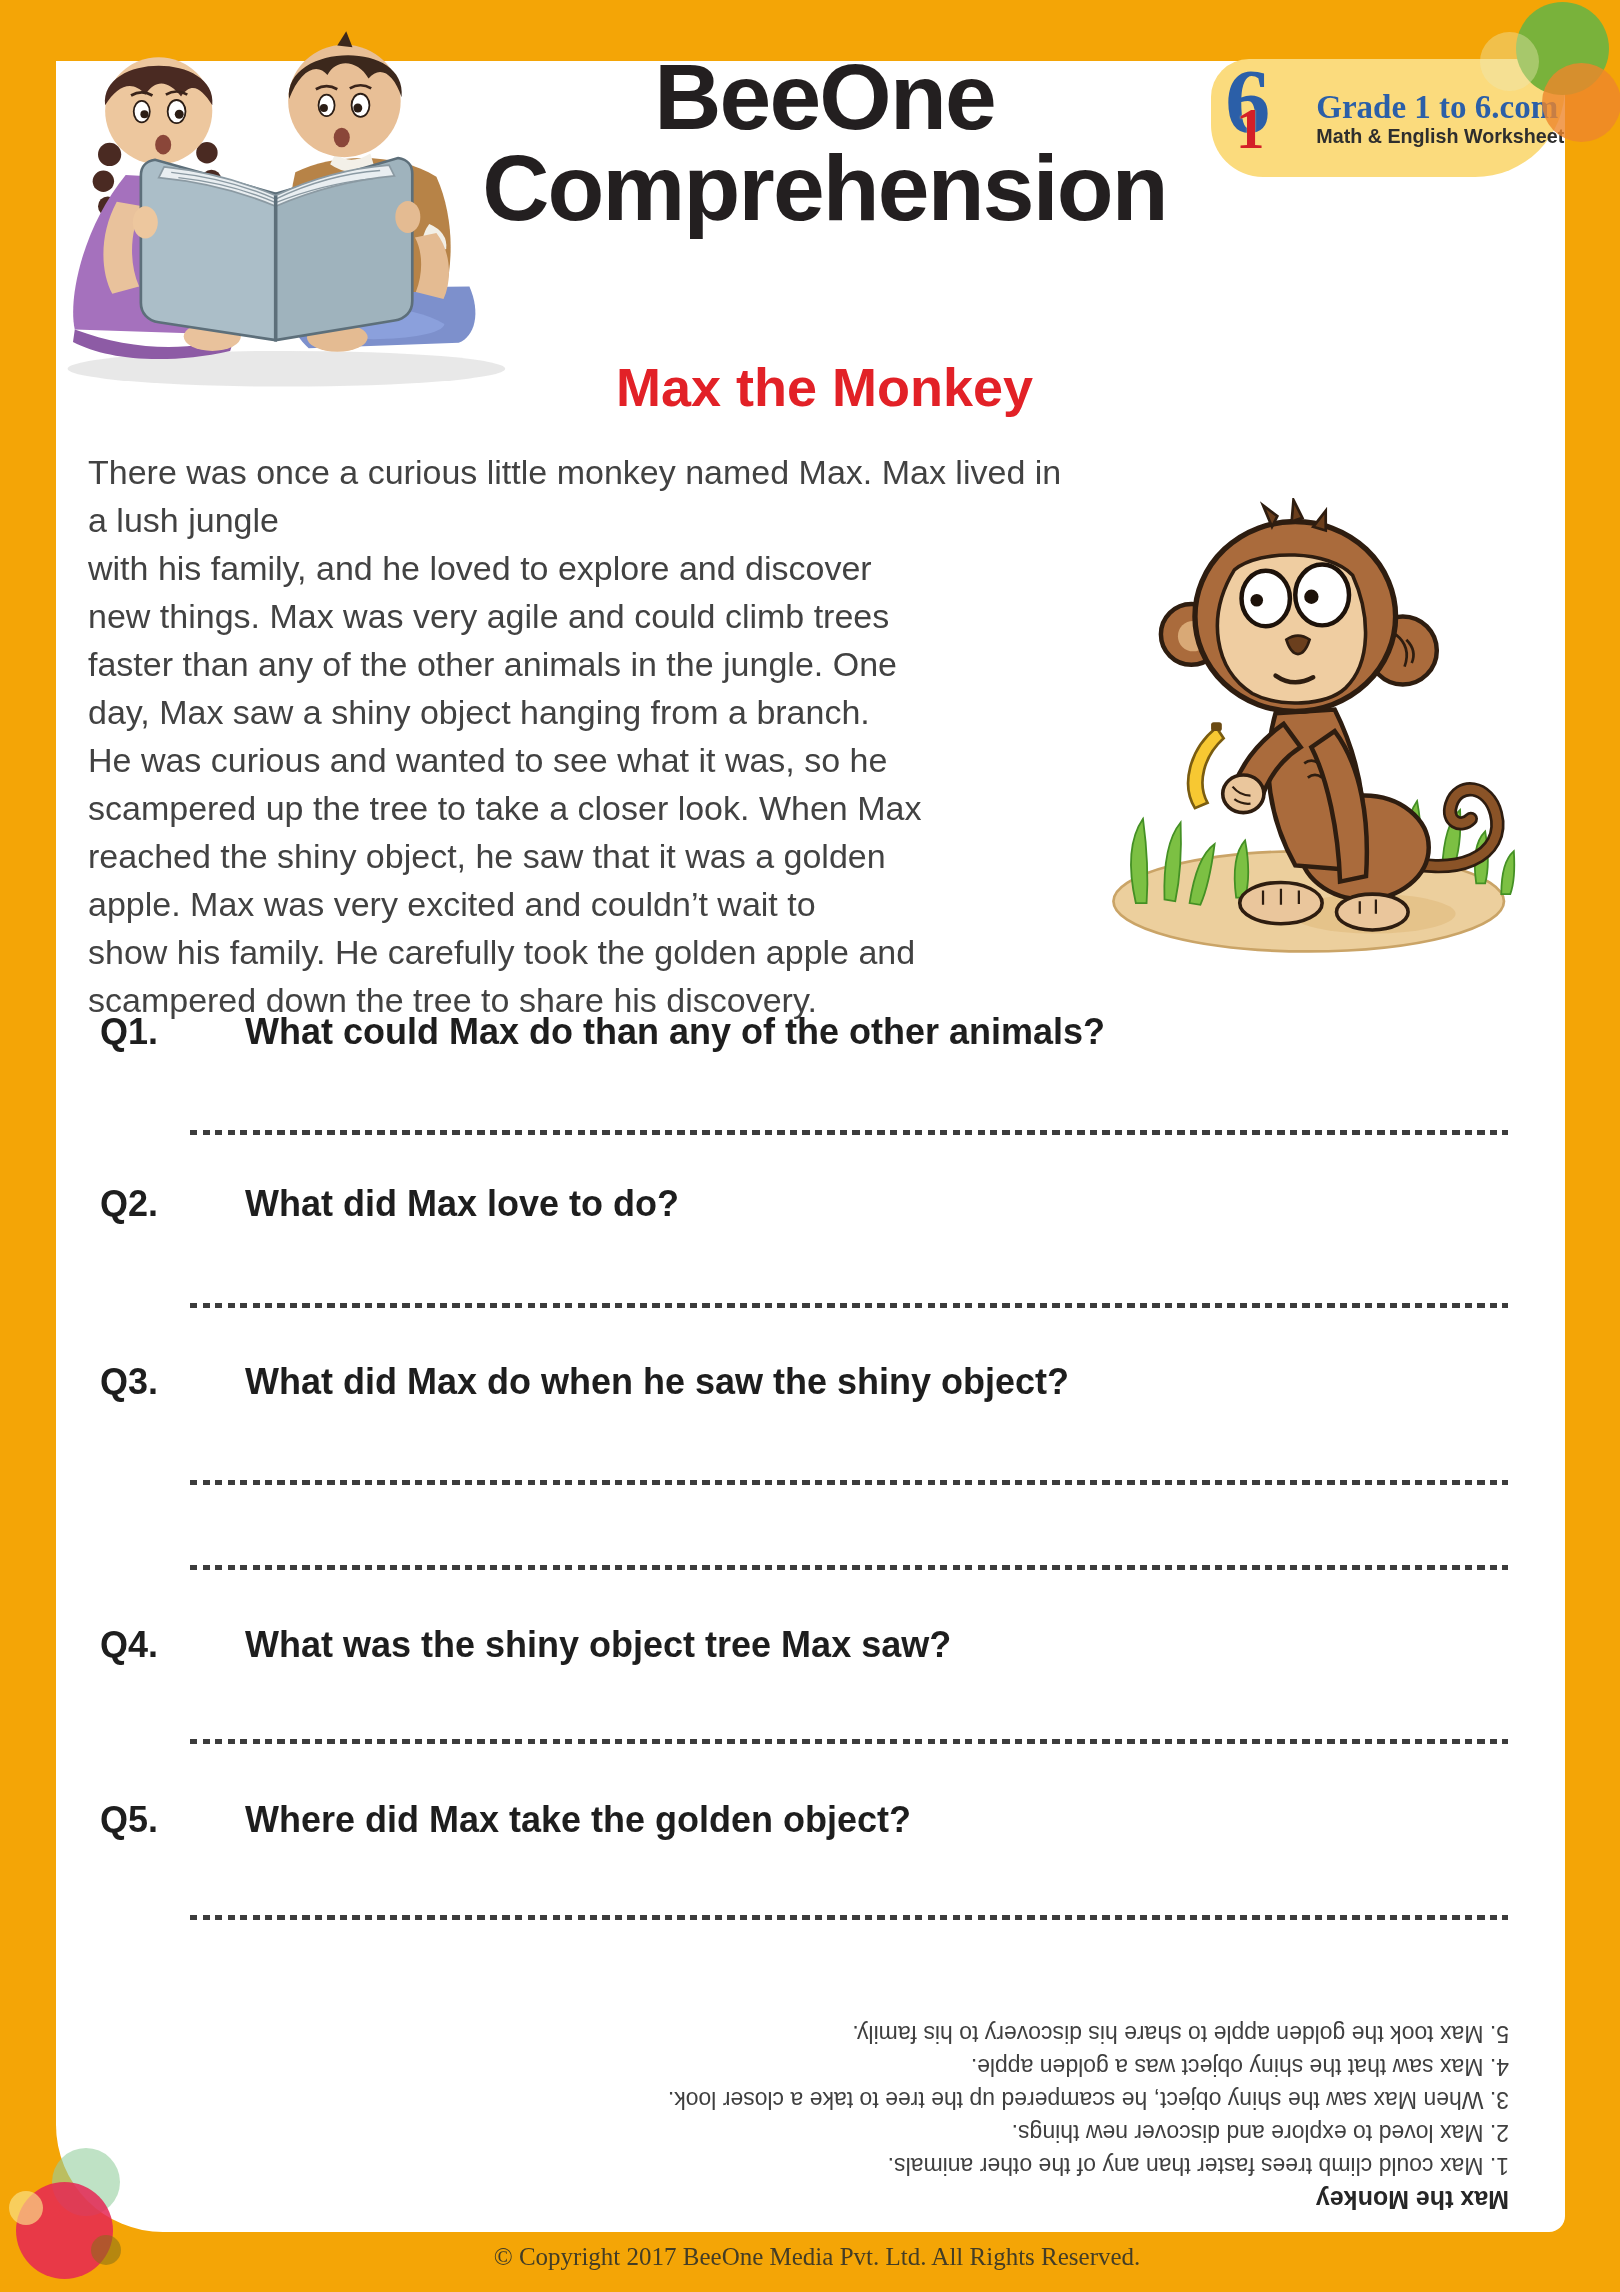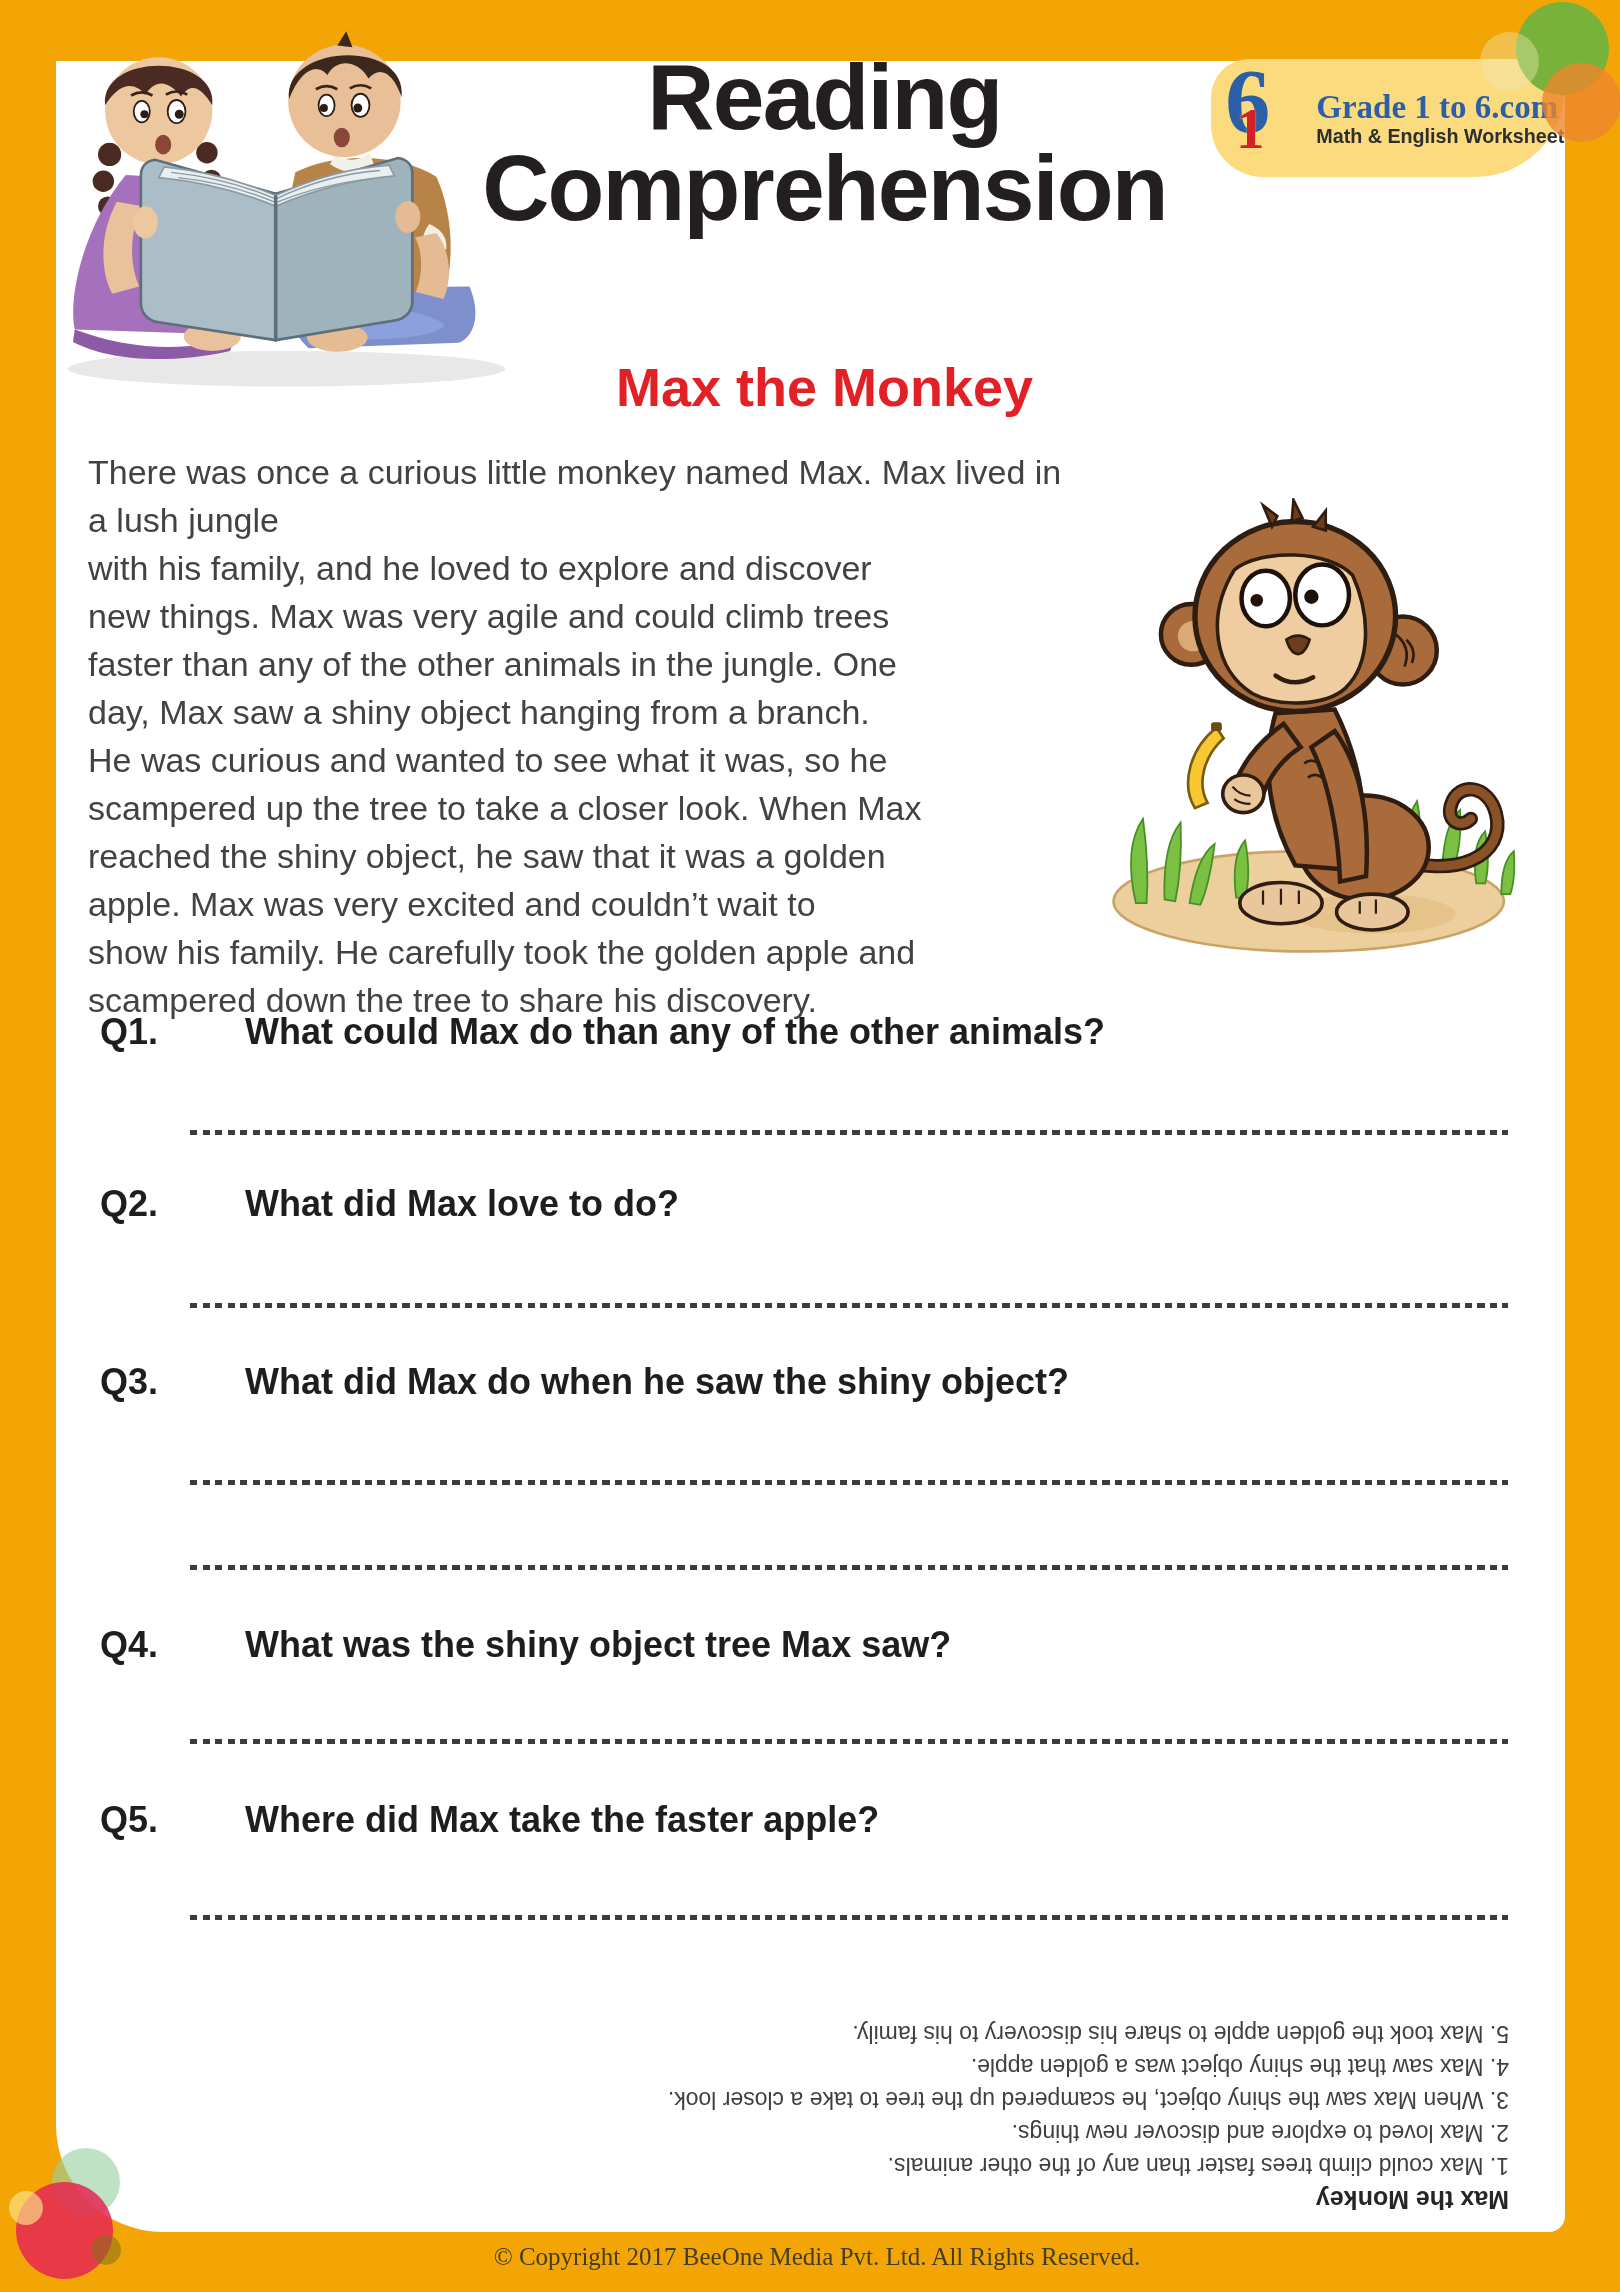--- a/index.html
+++ b/index.html
@@ -126,21 +126,21 @@
     <path d="M283 198 C 240 180 198 170 158 166 L 152 178 C 194 182 240 192 283 210 Z" fill="#e9eef1" stroke="#8b9aa3" stroke-width="2"></path>
     <path d="M283 198 C 326 178 370 167 410 164 L 416 176 C 374 180 327 191 283 210 Z" fill="#e9eef1" stroke="#8b9aa3" stroke-width="2"></path>
     <path d="M283 202 C 244 185 205 176 166 172 M283 206 C 246 190 210 182 174 178" stroke="#8b9aa3" stroke-width="1.5" fill="none"></path>
     <path d="M283 202 C 322 183 360 173 400 170 M283 206 C 320 191 355 183 392 179" stroke="#8b9aa3" stroke-width="1.5" fill="none"></path>
     <path d="M283 198 L 283 360" stroke="#5d6f7a" stroke-width="4"></path>
     <ellipse cx="137" cy="228" rx="14" ry="18" fill="#edc79e"></ellipse>
     <ellipse cx="431" cy="222" rx="14" ry="18" fill="#e4bb92"></ellipse>
   </svg>
 
   <div class="main-title">
-    <div class="t1">Reading</div>
+    <div class="t1">BeeOne</div>
     <div class="t2">Comprehension</div>
   </div>
   <div class="story-title">Max the Monkey</div>
 
   <div class="story">
     <span class="monkey-wrap">
       <svg width="421" height="459" viewBox="0 0 470 512">
         <ellipse cx="233" cy="450" rx="218" ry="56" fill="#eccf9d" stroke="#caa467" stroke-width="3"></ellipse>
         <ellipse cx="305" cy="464" rx="92" ry="22" fill="#e2bd82" opacity="0.7"></ellipse>
         <g fill="#7cc043" stroke="#449024" stroke-width="2">
@@ -215,21 +215,21 @@
   <div class="answer-line" style="top:1565px"></div>
 
   <div class="q" style="top:1623px">
     <span class="q-label">Q4.</span>
     <span class="q-text">What was the shiny object tree Max saw?</span>
   </div>
   <div class="answer-line" style="top:1739px"></div>
 
   <div class="q" style="top:1798px">
     <span class="q-label">Q5.</span>
-    <span class="q-text">Where did Max take the faster apple?</span>
+    <span class="q-text">Where did Max take the golden object?</span>
   </div>
   <div class="answer-line" style="top:1915px"></div>
 
   <div class="answer-key">
     <div class="ak-title">Max the Monkey</div>
     <div class="ak-item">1. Max could climb trees faster than any of the other animals.</div>
     <div class="ak-item">2. Max loved to explore and discover new things.</div>
     <div class="ak-item">3. When Max saw the shiny object, he scampered up the tree to take a closer look.</div>
     <div class="ak-item">4. Max saw that the shiny object was a golden apple.</div>
     <div class="ak-item">5. Max took the golden apple to share his discovery to his family.</div>

